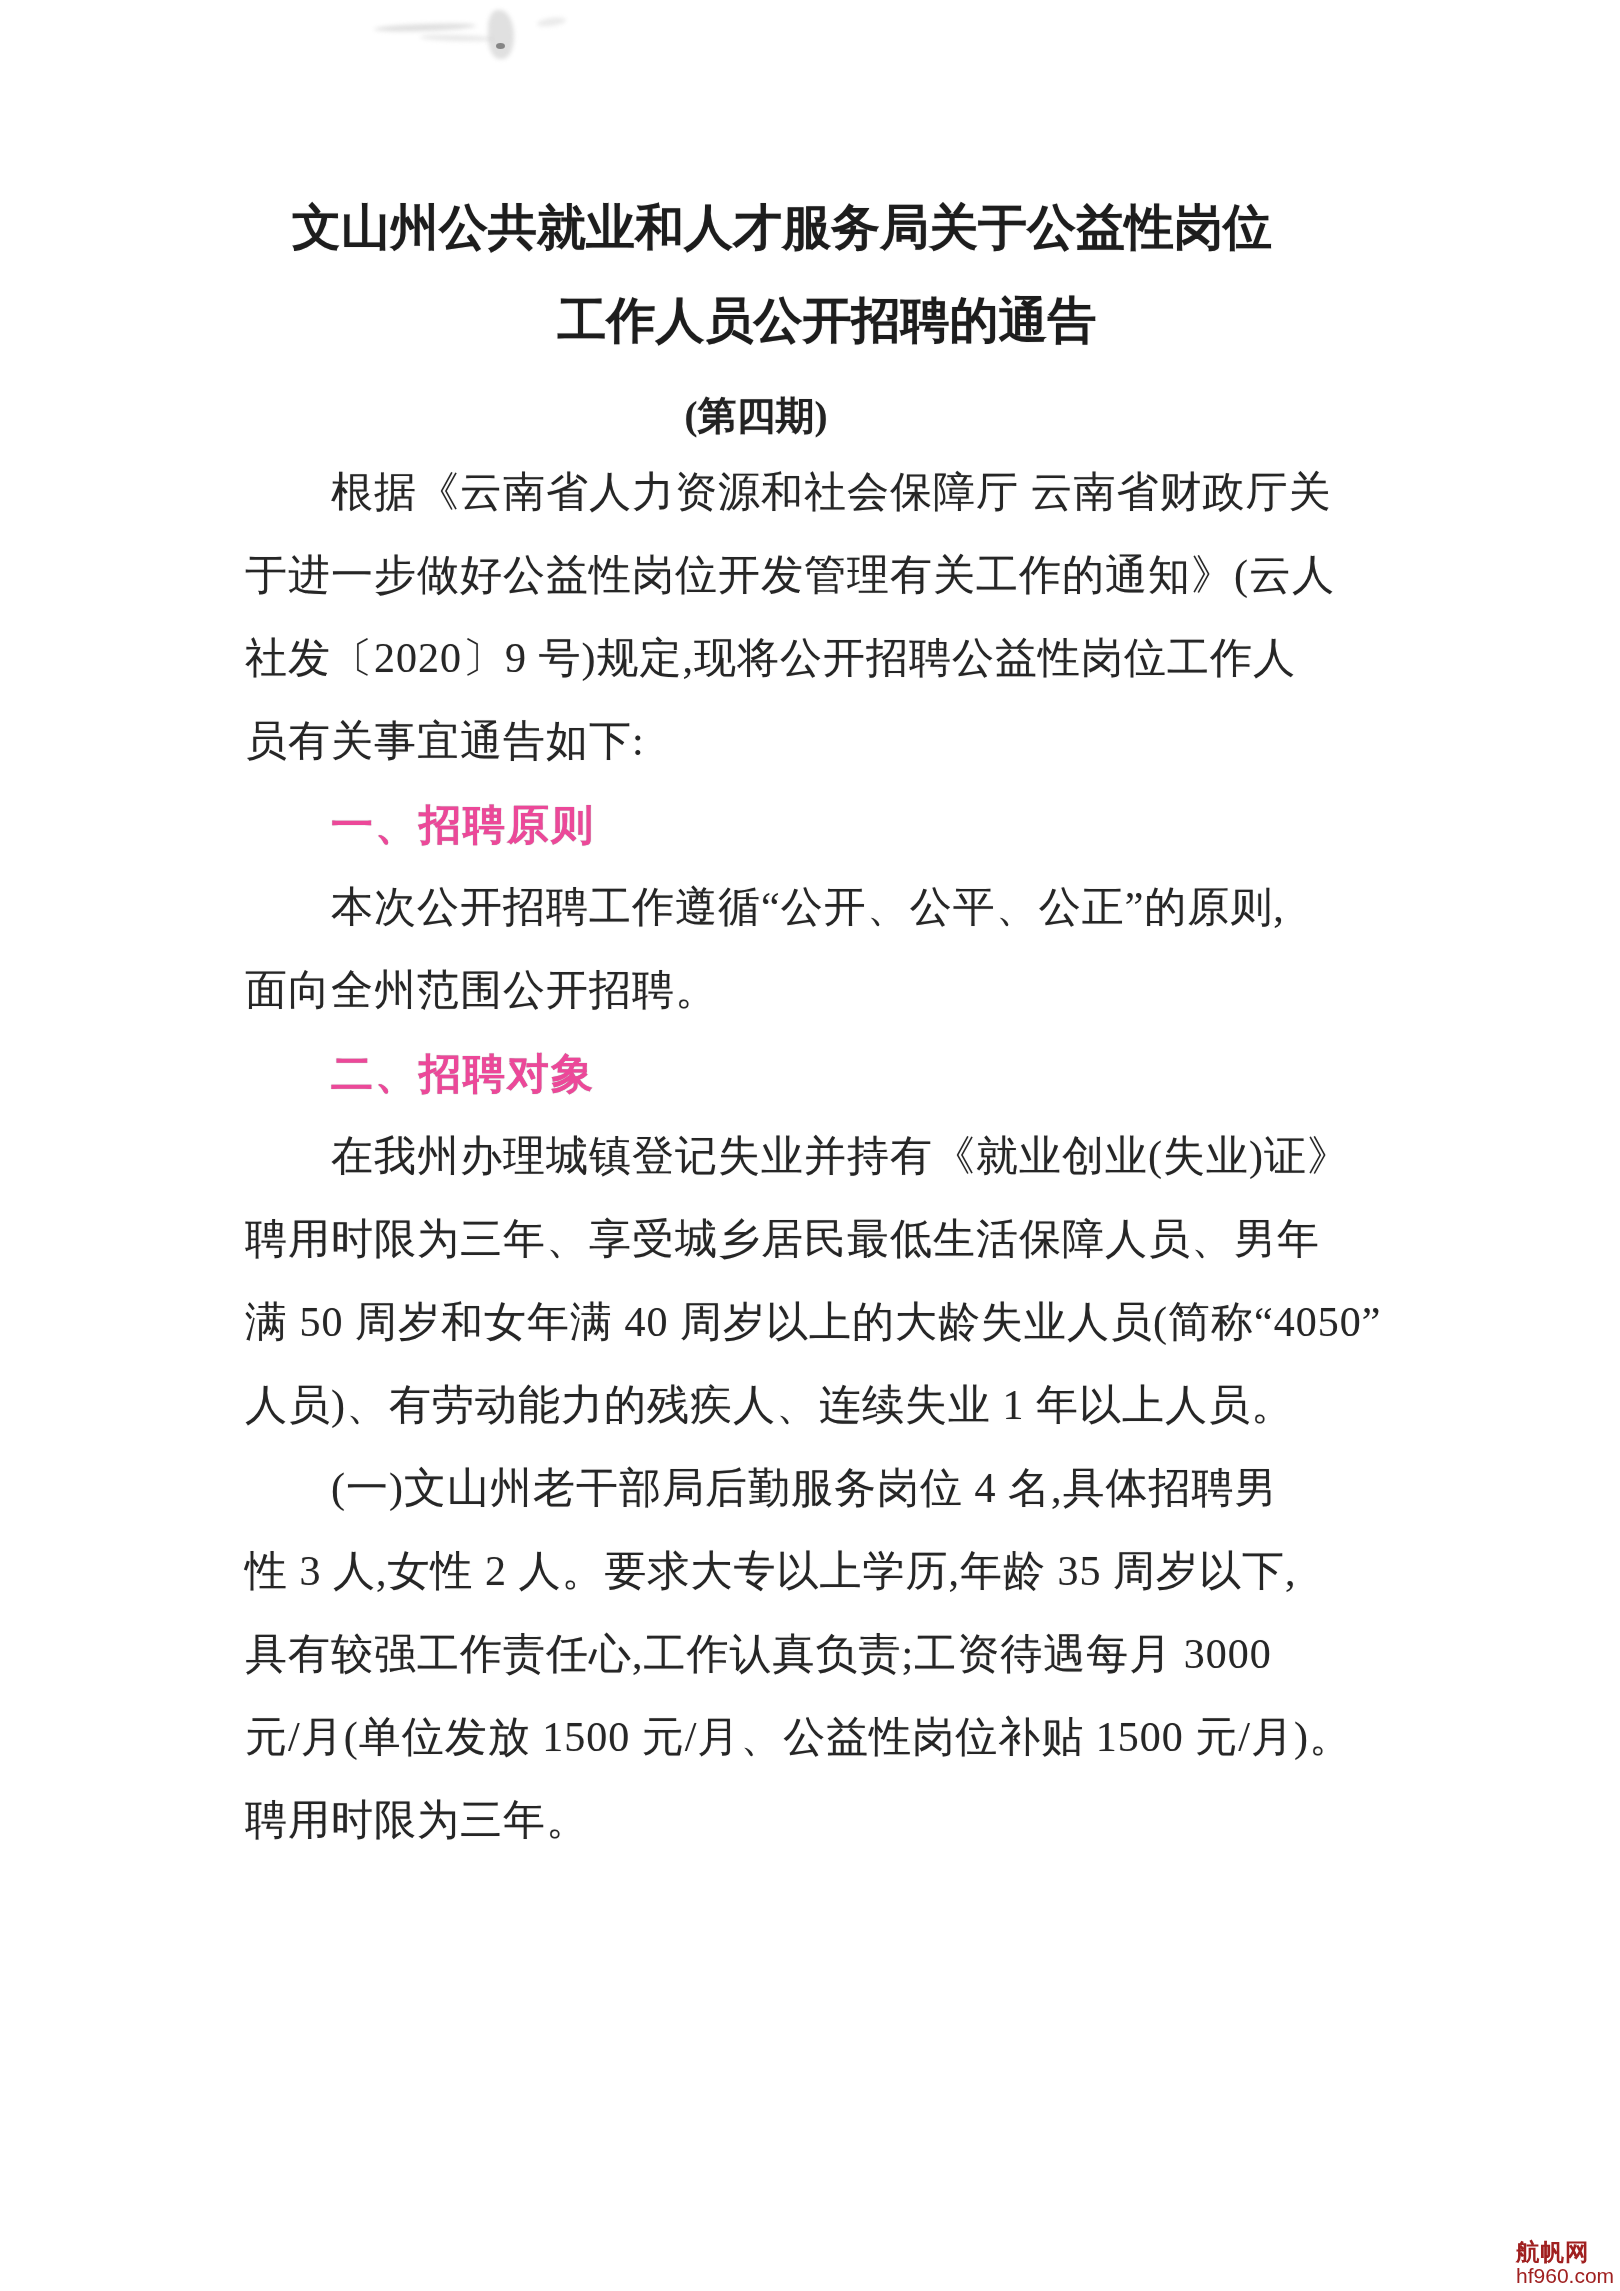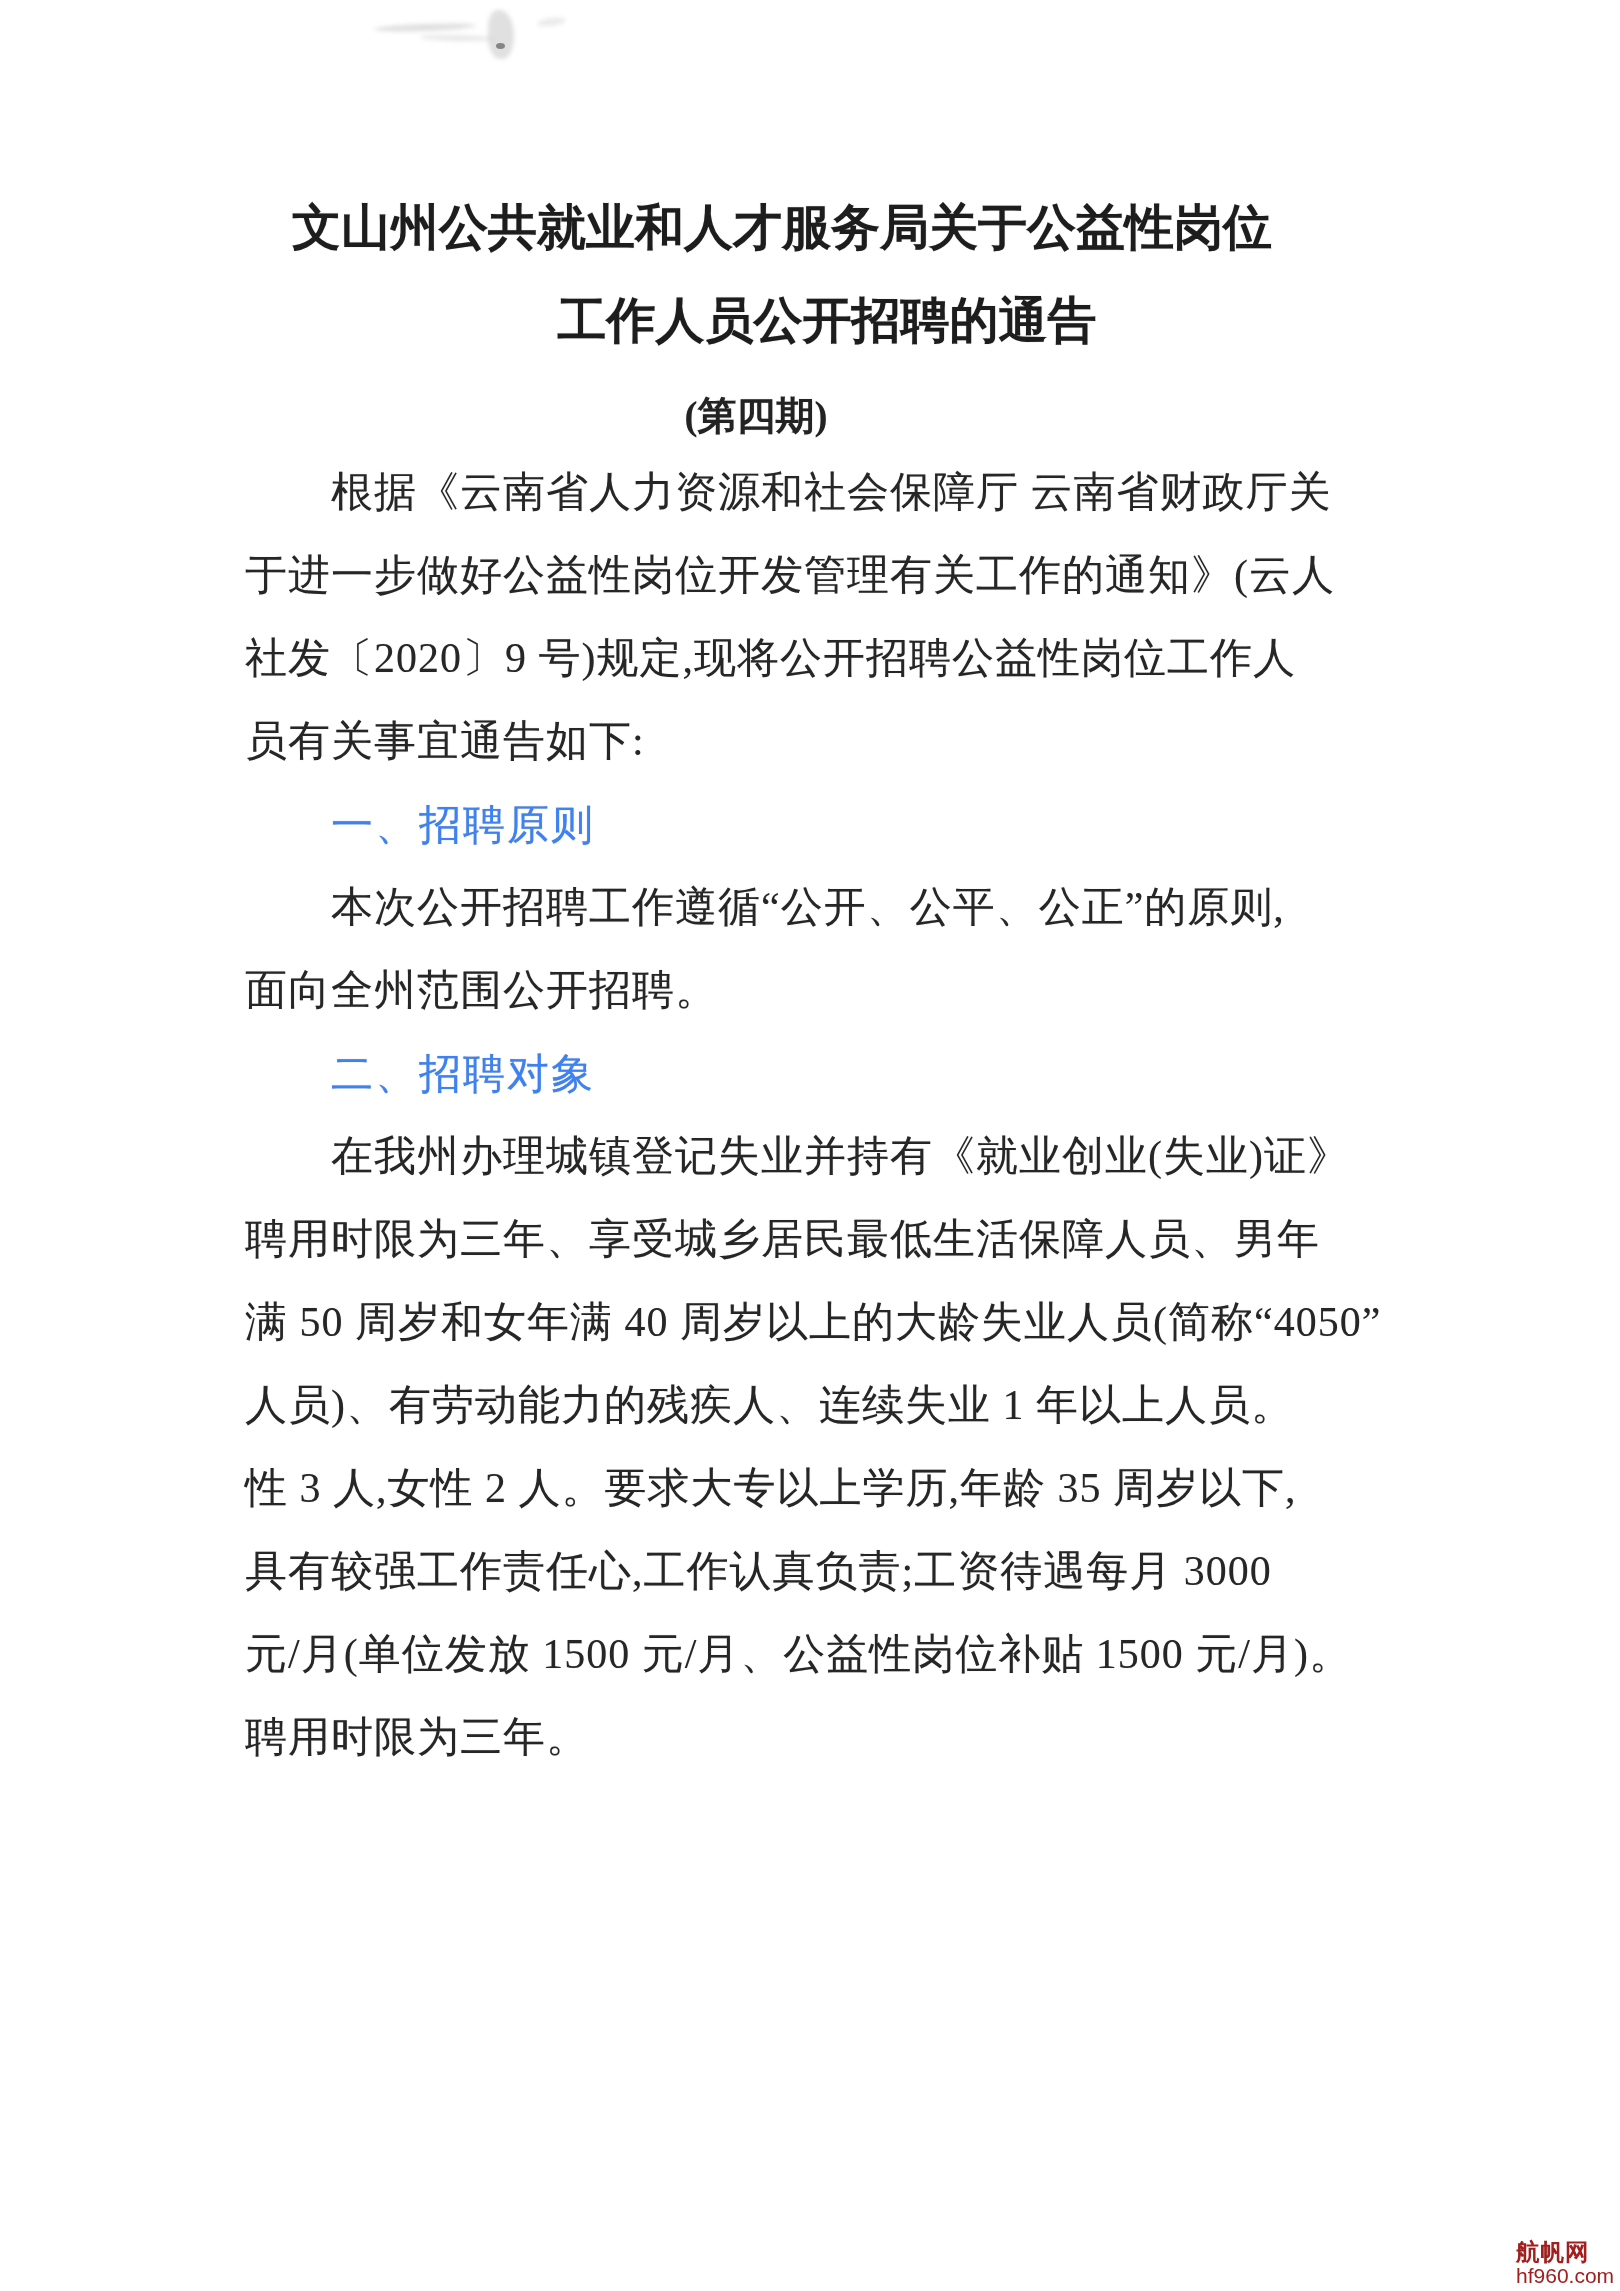--- a/index.html
+++ b/index.html
@@ -52,22 +52,22 @@
     font-size:42px;
     line-height:83px;
     letter-spacing:1px;
     white-space:nowrap;
     font-family:"Liberation Serif", serif;
     text-shadow:0 0 1px rgba(0,0,0,.25);
   }
   .line.indent{padding-left:86px;}
   .line.heading{
     font-family:"Liberation Sans", sans-serif;
-    font-weight:400;
-    color:#3b82f6;
+    font-weight:700;
+    color:#ec4899;
     letter-spacing:2px;
     text-shadow:0 0 1px rgba(0,0,0,.4);
   }
   
   .watermark{
     position:absolute;
     right:5.9px;bottom:5px;
     font-family:"Liberation Sans", sans-serif;
     line-height:1.05;
   }
@@ -109,20 +109,21 @@
     <div class="line">社发〔2020〕9 号)规定,现将公开招聘公益性岗位工作人</div>
     <div class="line">员有关事宜通告如下:</div>
     <div class="line heading indent">一、招聘原则</div>
     <div class="line indent">本次公开招聘工作遵循“公开、公平、公正”的原则,</div>
     <div class="line">面向全州范围公开招聘。</div>
     <div class="line heading indent">二、招聘对象</div>
     <div class="line indent">在我州办理城镇登记失业并持有《就业创业(失业)证》</div>
     <div class="line">聘用时限为三年、享受城乡居民最低生活保障人员、男年</div>
     <div class="line">满 50 周岁和女年满 40 周岁以上的大龄失业人员(简称“4050”</div>
     <div class="line">人员)、有劳动能力的残疾人、连续失业 1 年以上人员。</div>
+    <div class="line indent">(一)文山州老干部局后勤服务岗位 4 名,具体招聘男</div>
     <div class="line">性 3 人,女性 2 人。要求大专以上学历,年龄 35 周岁以下,</div>
     <div class="line">具有较强工作责任心,工作认真负责;工资待遇每月 3000</div>
     <div class="line">元/月(单位发放 1500 元/月、公益性岗位补贴 1500 元/月)。</div>
     <div class="line">聘用时限为三年。</div>
   </div>
 
   <div class="watermark" style="color: rgb(160, 32, 32);">
     <div class="wm-name">航帆网</div>
     <div class="wm-url">hf960.com</div>
   </div>

